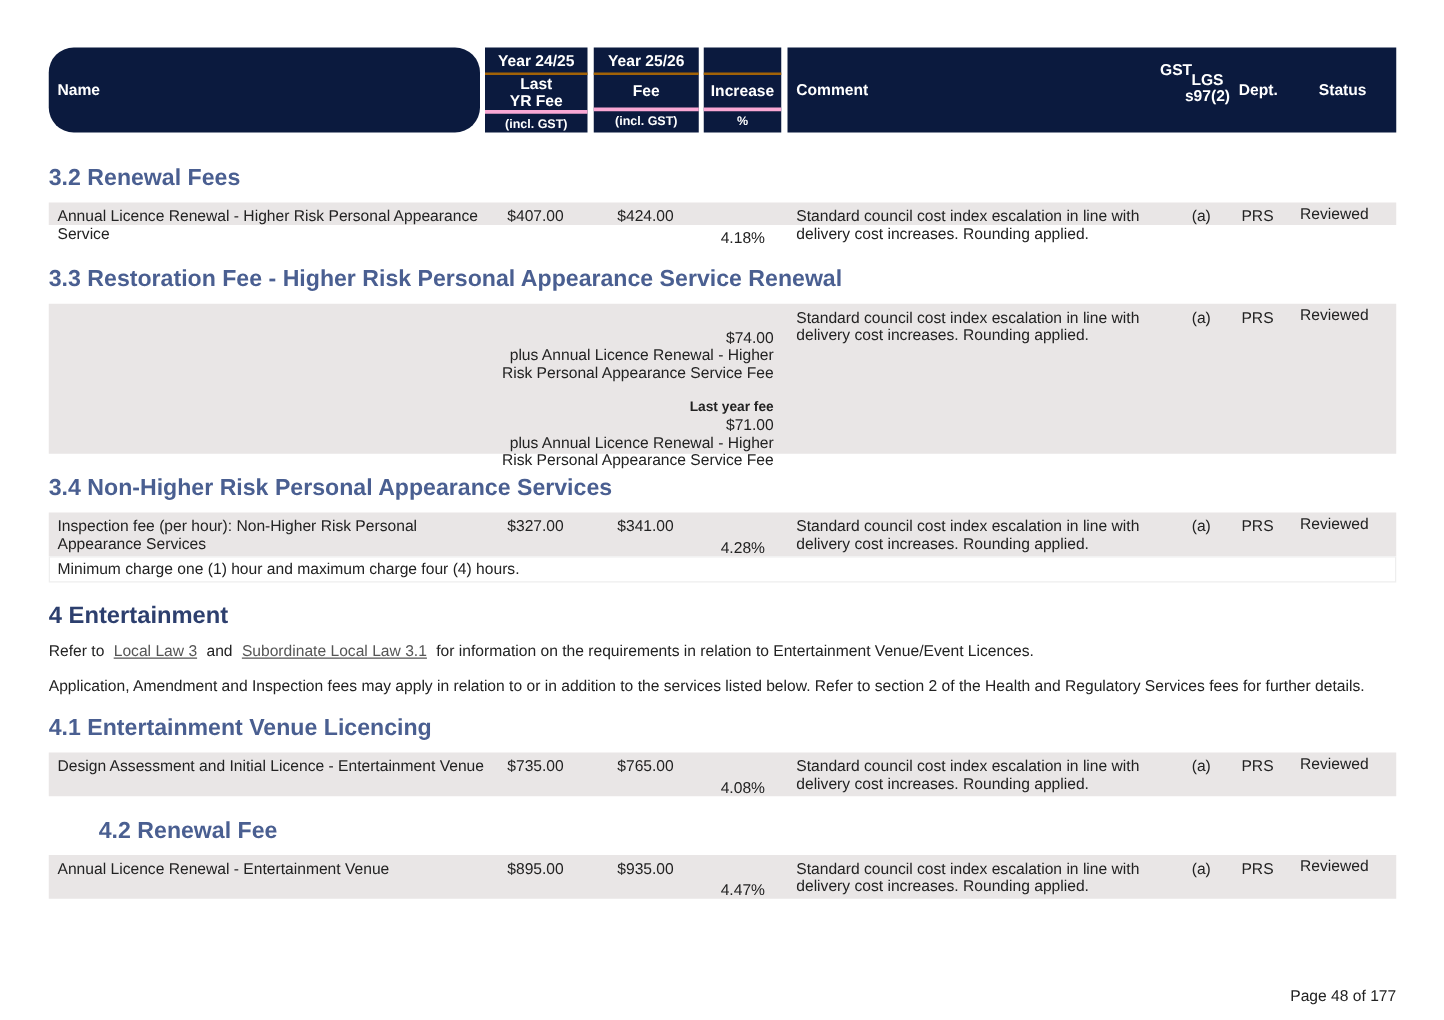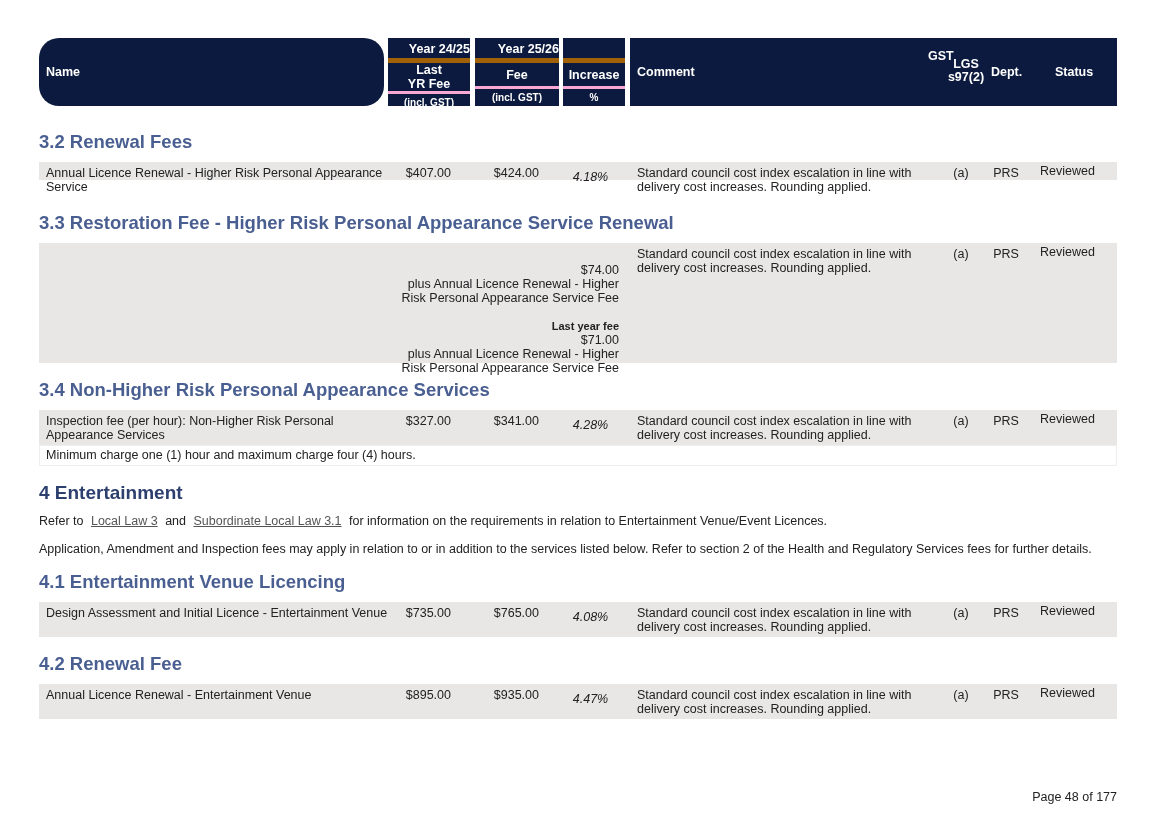--- a/index.html
+++ b/index.html
@@ -11,37 +11,37 @@
       position: absolute; top: 38px; height: 68px; background: #0b1a3e; color: #fff;
       font-weight: bold; font-size: 12.5px; box-sizing: border-box;
     }
     .hdr .c { position: absolute; }
     .hdr-name { left: 39px; width: 345px; border-radius: 20px; }
     .hdr-ly { left: 388px; width: 82px; }
     .hdr-ty { left: 475px; width: 84px; }
     .hdr-inc { left: 563px; width: 62px; }
     .hdr-rest { left: 630px; width: 487px; }
     .stack { display:flex; flex-direction:column; align-items:center; height:100%; }
-    .stack .t { height: 20px; line-height: 22px; border-bottom: 5px solid #a16207; width:100%; text-align:right; }
+    .stack .t { height: 20px; line-height: 22px; border-bottom: 2px solid #a16207; width:100%; text-align:center; }
     .stack .m { flex:1; display:flex; align-items:center; justify-content:center; text-align:center; line-height:14px; width:100%; border-bottom: 3px solid #f9a8d4;}
     .stack .b { height: 17px; line-height: 17px; font-size: 10px; width:100%; text-align:center; }
     h2.sec {
       position: absolute; left: 39px; margin: 0; font-size: 18.5px; font-weight: bold; color: #4a5f91;
     }
     h1.sec {
       position: absolute; left: 39px; margin: 0; font-size: 19px; font-weight: bold; color: #2d3f6e;
     }
     .row {
       position: absolute; left: 39px; width: 1078px; background: #e9e6e6; font-size: 12.5px; color: #222;
     }
     .row .f { position: absolute; line-height: 14px; }
     .f.name { left: 7px; width: 345px; top: 4px; }
     .f.ly { left: 352px; width: 60px; top: 4px; text-align: right; }
     .f.ty { left: 440px; width: 60px; top: 4px; text-align: right; }
-    .f.inc { left: 530px; width: 43px; top: 8px; text-align: center; font-style: italic; }
+    .f.inc { left: 530px; width: 43px; top: 21px; text-align: right; }
     .f.comment { left: 598px; width: 290px; top: 4px; }
     .f.gst { left: 912px; width: 20px; top: 4px; text-align: center; }
     .f.dept { left: 950px; width: 34px; top: 4px; text-align: center; }
     .f.status { left: 1001px; width: 70px; top: 2px; }
     .f.restfee { left: 352px; width: 228px; top: 20px; text-align: right; }
     .f.restfee .lbl { font-weight: bold; font-size: 11px; }
     .note {
       position: absolute; left: 39px; width: 1078px; height: 21px; background: #fff;
       border: 1px solid #eee; box-sizing: border-box; font-size: 12.5px; line-height: 19px; padding-left: 6px;
     }
@@ -140,21 +140,21 @@
   <span class="f name">Design Assessment and Initial Licence - Entertainment Venue</span>
   <span class="f ly">$735.00</span>
   <span class="f ty">$765.00</span>
   <span class="f inc">4.08%</span>
   <span class="f comment">Standard council cost index escalation in line with delivery cost increases. Rounding applied.</span>
   <span class="f gst">(a)</span>
   <span class="f dept">PRS</span>
   <span class="f status">Reviewed</span>
 </div>
 
-<h2 class="sec" style="top:653px;">4.2 Renewal Fee</h2>
+<h2 class="sec" style="top:653px;margin-left:40px;">4.2 Renewal Fee</h2>
 <div class="row" style="top:684px;height:35px;">
   <span class="f name">Annual Licence Renewal - Entertainment Venue</span>
   <span class="f ly">$895.00</span>
   <span class="f ty">$935.00</span>
   <span class="f inc">4.47%</span>
   <span class="f comment">Standard council cost index escalation in line with delivery cost increases. Rounding applied.</span>
   <span class="f gst">(a)</span>
   <span class="f dept">PRS</span>
   <span class="f status">Reviewed</span>
 </div>

